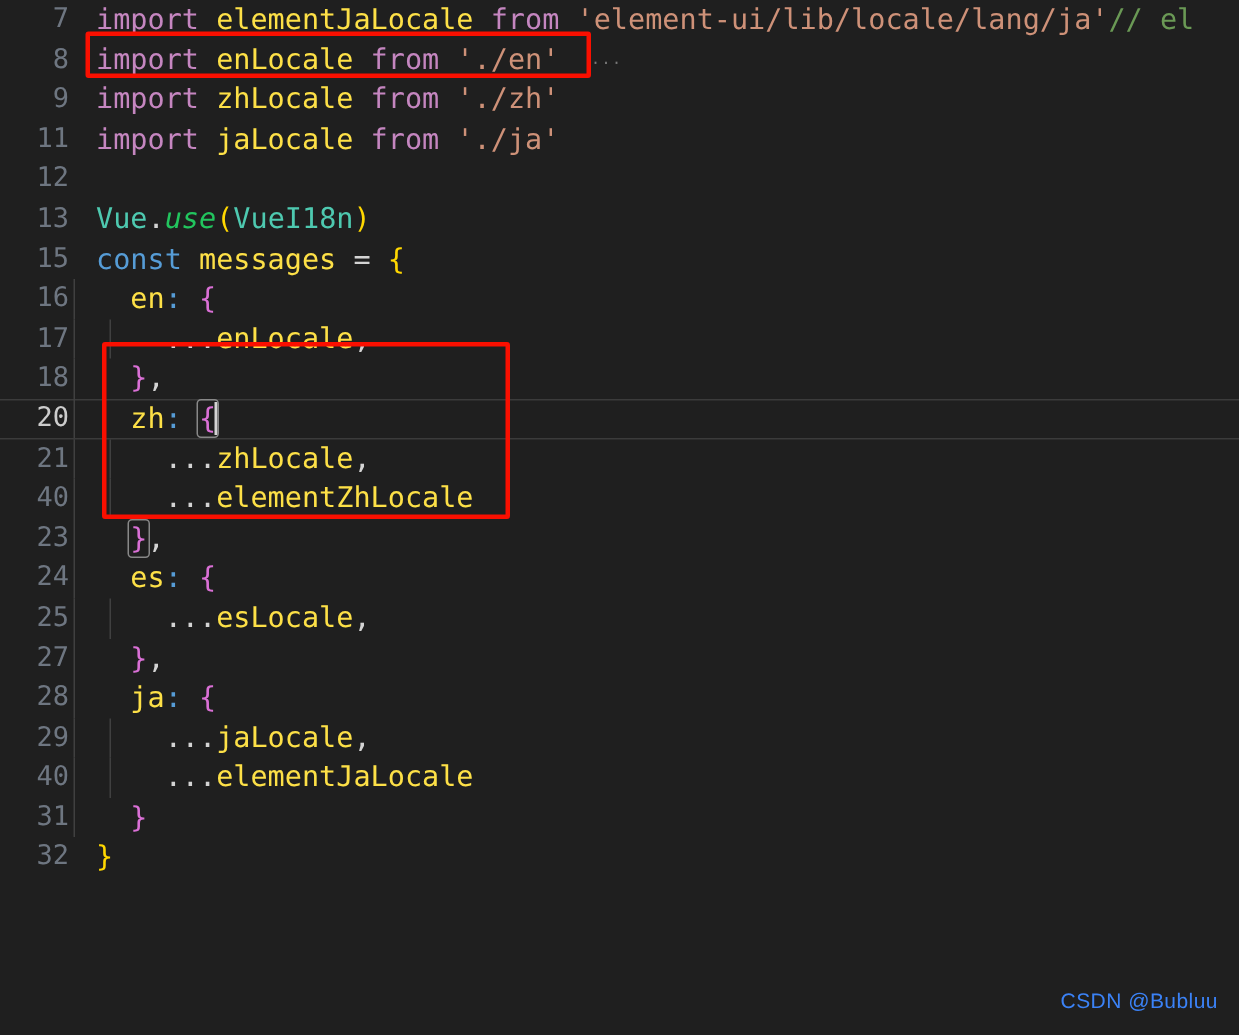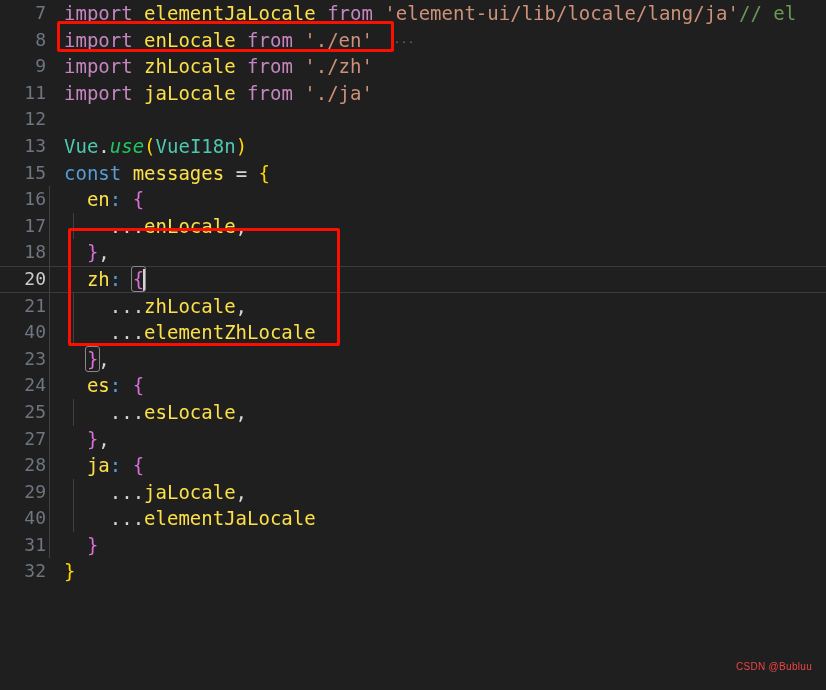--- a/index.html
+++ b/index.html
@@ -123,23 +123,23 @@
     border-radius: 2px;
   }
   #annot-import { left: 57px;  top: 21px;  width: 337px; height: 31px; }
   #annot-en     { left: 68px;  top: 228px; width: 272px; height: 118px; }
 
   
   .watermark {
     position: absolute;
     right: 14px;
     bottom: 9px;
-    color: #ef4444;
+    color: #3b82f6;
     font-family: "Liberation Sans", sans-serif;
-    font-size: 10px;
+    font-size: 14px;
     letter-spacing: .3px;
     user-select: none;
   }
 </style>
 </head>
 <body>
 
 <div id="screen">
 
   <div class="editor">

